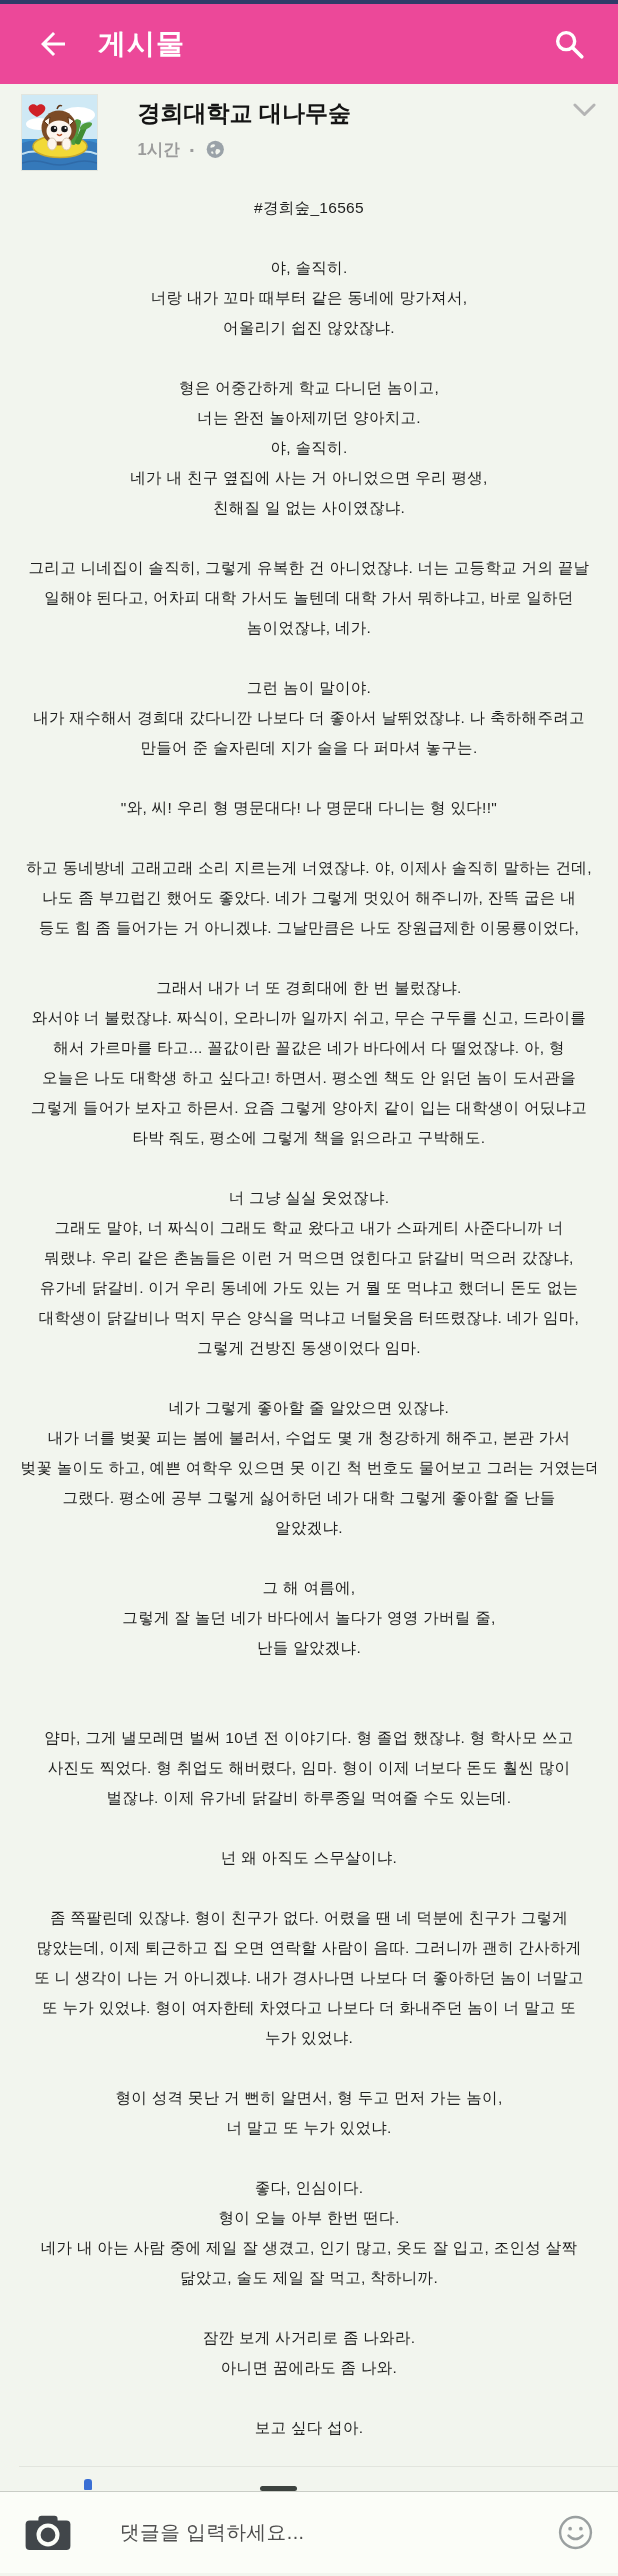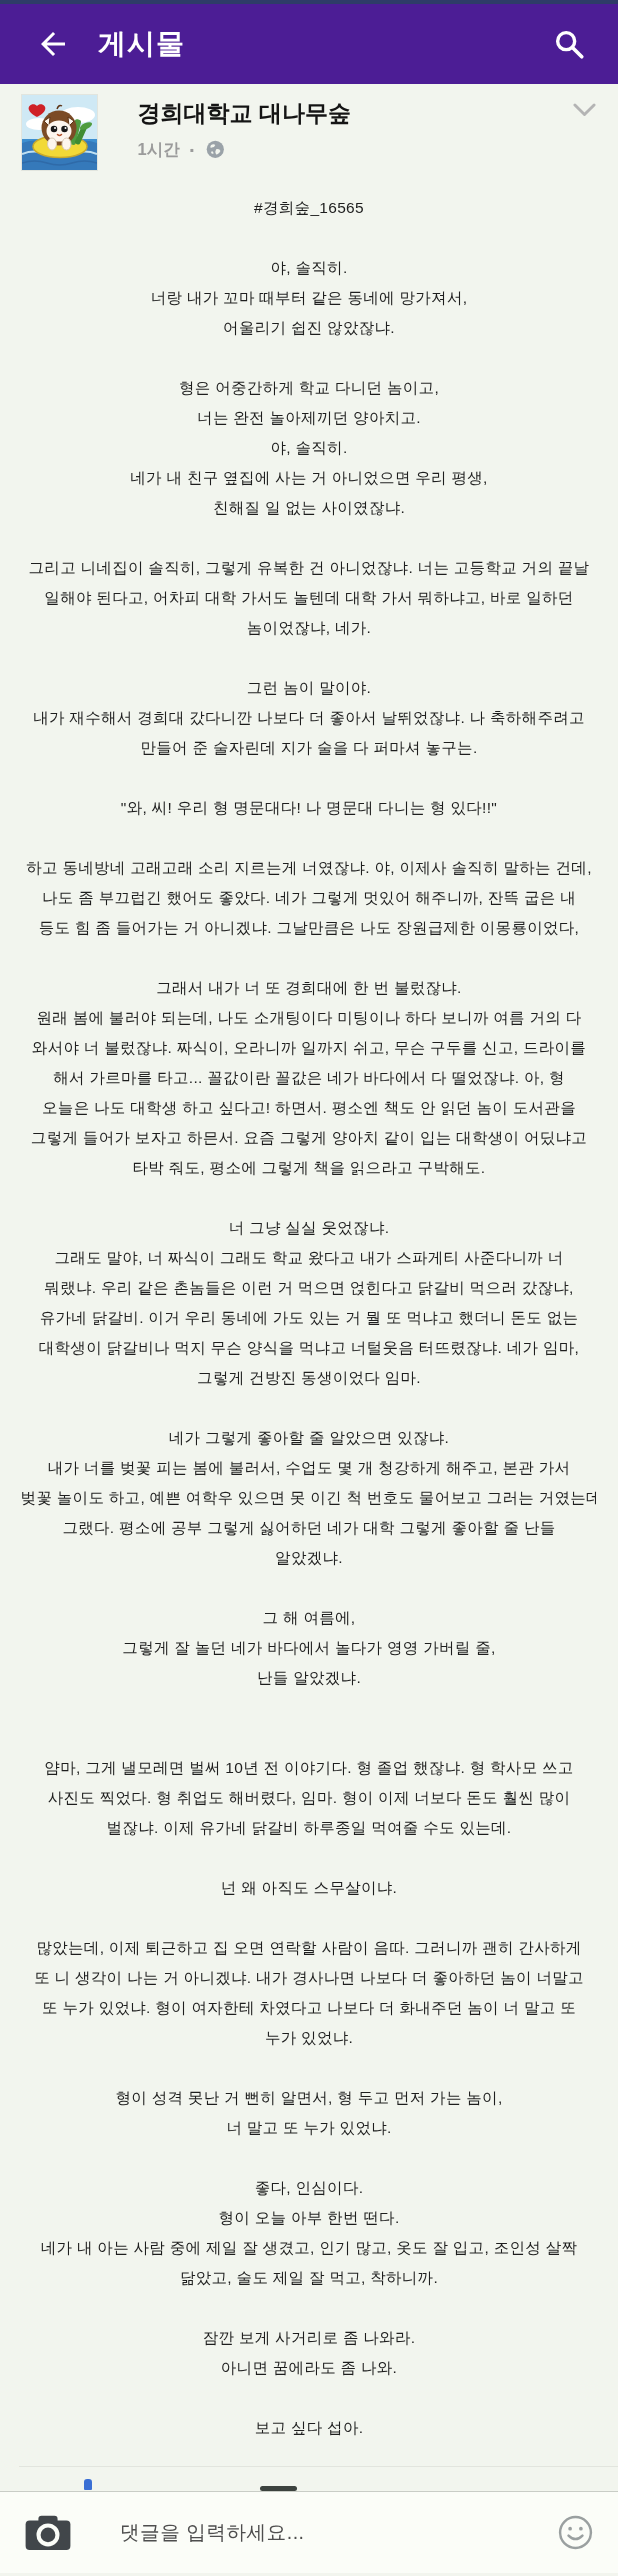--- a/index.html
+++ b/index.html
@@ -4,21 +4,21 @@
 <style>
   html,body{margin:0;padding:0;}
   body{
     width:618px;height:2629px;overflow:hidden;position:relative;
     background:#f2f5ee;
     font-family:"Liberation Sans","DejaVu Sans",sans-serif;
   }
   
   .statusbar{height:4.1px;background:#2e3c68;}
   .appbar{
-    height:80px;background:#4c1d95;display:flex;align-items:center;
+    height:80px;background:#ec4899;display:flex;align-items:center;
     color:#fff;
   }
   .appbar .back{width:36px;height:36px;margin-left:35px;cursor:pointer;flex:0 0 auto;}
   .appbar .title{font-size:28px;margin-left:27px;font-weight:bold;letter-spacing:1px;}
   .appbar .search{width:34px;height:34px;margin-left:auto;margin-right:32px;cursor:pointer;flex:0 0 auto;}
   
   .profile{height:96px;display:flex;padding:10.3px 20.6px 0 20.6px;box-sizing:border-box;position:relative;}
   .avatar{width:77px;height:77px;flex:0 0 auto;border:1px solid #e2e5de;box-sizing:border-box;background:#cfe9f5;}
   .avatar svg{display:block;width:100%;height:100%;}
   .pinfo{margin-left:40px;padding-top:4.1px;}
@@ -133,21 +133,20 @@
     <div class="line">내가 재수해서 경희대 갔다니깐 나보다 더 좋아서 날뛰었잖냐. 나 축하해주려고</div>
     <div class="line">만들어 준 술자린데 지가 술을 다 퍼마셔 놓구는.</div>
     <div class="line">&nbsp;</div>
     <div class="line">"와, 씨! 우리 형 명문대다! 나 명문대 다니는 형 있다!!"</div>
     <div class="line">&nbsp;</div>
     <div class="line">하고 동네방네 고래고래 소리 지르는게 너였잖냐. 야, 이제사 솔직히 말하는 건데,</div>
     <div class="line">나도 좀 부끄럽긴 했어도 좋았다. 네가 그렇게 멋있어 해주니까, 잔뜩 굽은 내</div>
     <div class="line">등도 힘 좀 들어가는 거 아니겠냐. 그날만큼은 나도 장원급제한 이몽룡이었다,</div>
     <div class="line">&nbsp;</div>
     <div class="line">그래서 내가 너 또 경희대에 한 번 불렀잖냐.</div>
-    <div class="line">원래 봄에 불러야 되는데, 나도 소개팅이다 미팅이나 하다 보니까 여름 거의 다</div>
     <div class="line">와서야 너 불렀잖냐. 짜식이, 오라니까 일까지 쉬고, 무슨 구두를 신고, 드라이를</div>
     <div class="line">해서 가르마를 타고... 꼴값이란 꼴값은 네가 바다에서 다 떨었잖냐. 아, 형</div>
     <div class="line">오늘은 나도 대학생 하고 싶다고! 하면서. 평소엔 책도 안 읽던 놈이 도서관을</div>
     <div class="line">그렇게 들어가 보자고 하믄서. 요즘 그렇게 양아치 같이 입는 대학생이 어딨냐고</div>
     <div class="line">타박 줘도, 평소에 그렇게 책을 읽으라고 구박해도.</div>
     <div class="line">&nbsp;</div>
     <div class="line">너 그냥 실실 웃었잖냐.</div>
     <div class="line">그래도 말야, 너 짜식이 그래도 학교 왔다고 내가 스파게티 사준다니까 너</div>
     <div class="line">뭐랬냐. 우리 같은 촌놈들은 이런 거 먹으면 얹힌다고 닭갈비 먹으러 갔잖냐,</div>
     <div class="line">유가네 닭갈비. 이거 우리 동네에 가도 있는 거 뭘 또 먹냐고 했더니 돈도 없는</div>
@@ -164,20 +163,21 @@
     <div class="line">그렇게 잘 놀던 네가 바다에서 놀다가 영영 가버릴 줄,</div>
     <div class="line">난들 알았겠냐.</div>
     <div class="line">&nbsp;</div>
     <div class="line">&nbsp;</div>
     <div class="line">얌마, 그게 낼모레면 벌써 10년 전 이야기다. 형 졸업 했잖냐. 형 학사모 쓰고</div>
     <div class="line">사진도 찍었다. 형 취업도 해버렸다, 임마. 형이 이제 너보다 돈도 훨씬 많이</div>
     <div class="line">벌잖냐. 이제 유가네 닭갈비 하루종일 먹여줄 수도 있는데.</div>
     <div class="line">&nbsp;</div>
     <div class="line">넌 왜 아직도 스무살이냐.</div>
     <div class="line">&nbsp;</div>
+    <div class="line">좀 쪽팔린데 있잖냐. 형이 친구가 없다. 어렸을 땐 네 덕분에 친구가 그렇게</div>
     <div class="line">많았는데, 이제 퇴근하고 집 오면 연락할 사람이 음따. 그러니까 괜히 간사하게</div>
     <div class="line">또 니 생각이 나는 거 아니겠냐. 내가 경사나면 나보다 더 좋아하던 놈이 너말고</div>
     <div class="line">또 누가 있었냐. 형이 여자한테 차였다고 나보다 더 화내주던 놈이 너 말고 또</div>
     <div class="line">누가 있었냐.</div>
     <div class="line">&nbsp;</div>
     <div class="line">형이 성격 못난 거 뻔히 알면서, 형 두고 먼저 가는 놈이,</div>
     <div class="line">너 말고 또 누가 있었냐.</div>
     <div class="line">&nbsp;</div>
     <div class="line">좋다, 인심이다.</div>
     <div class="line">형이 오늘 아부 한번 떤다.</div>

